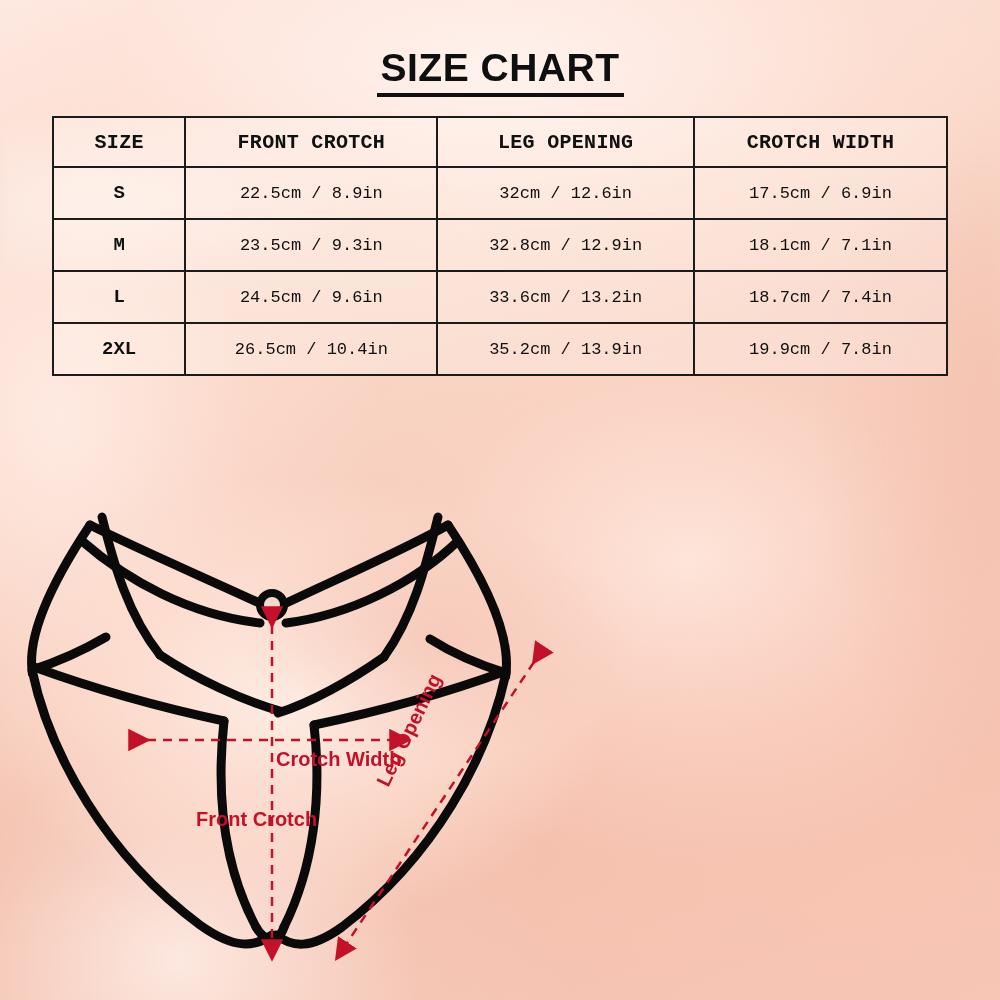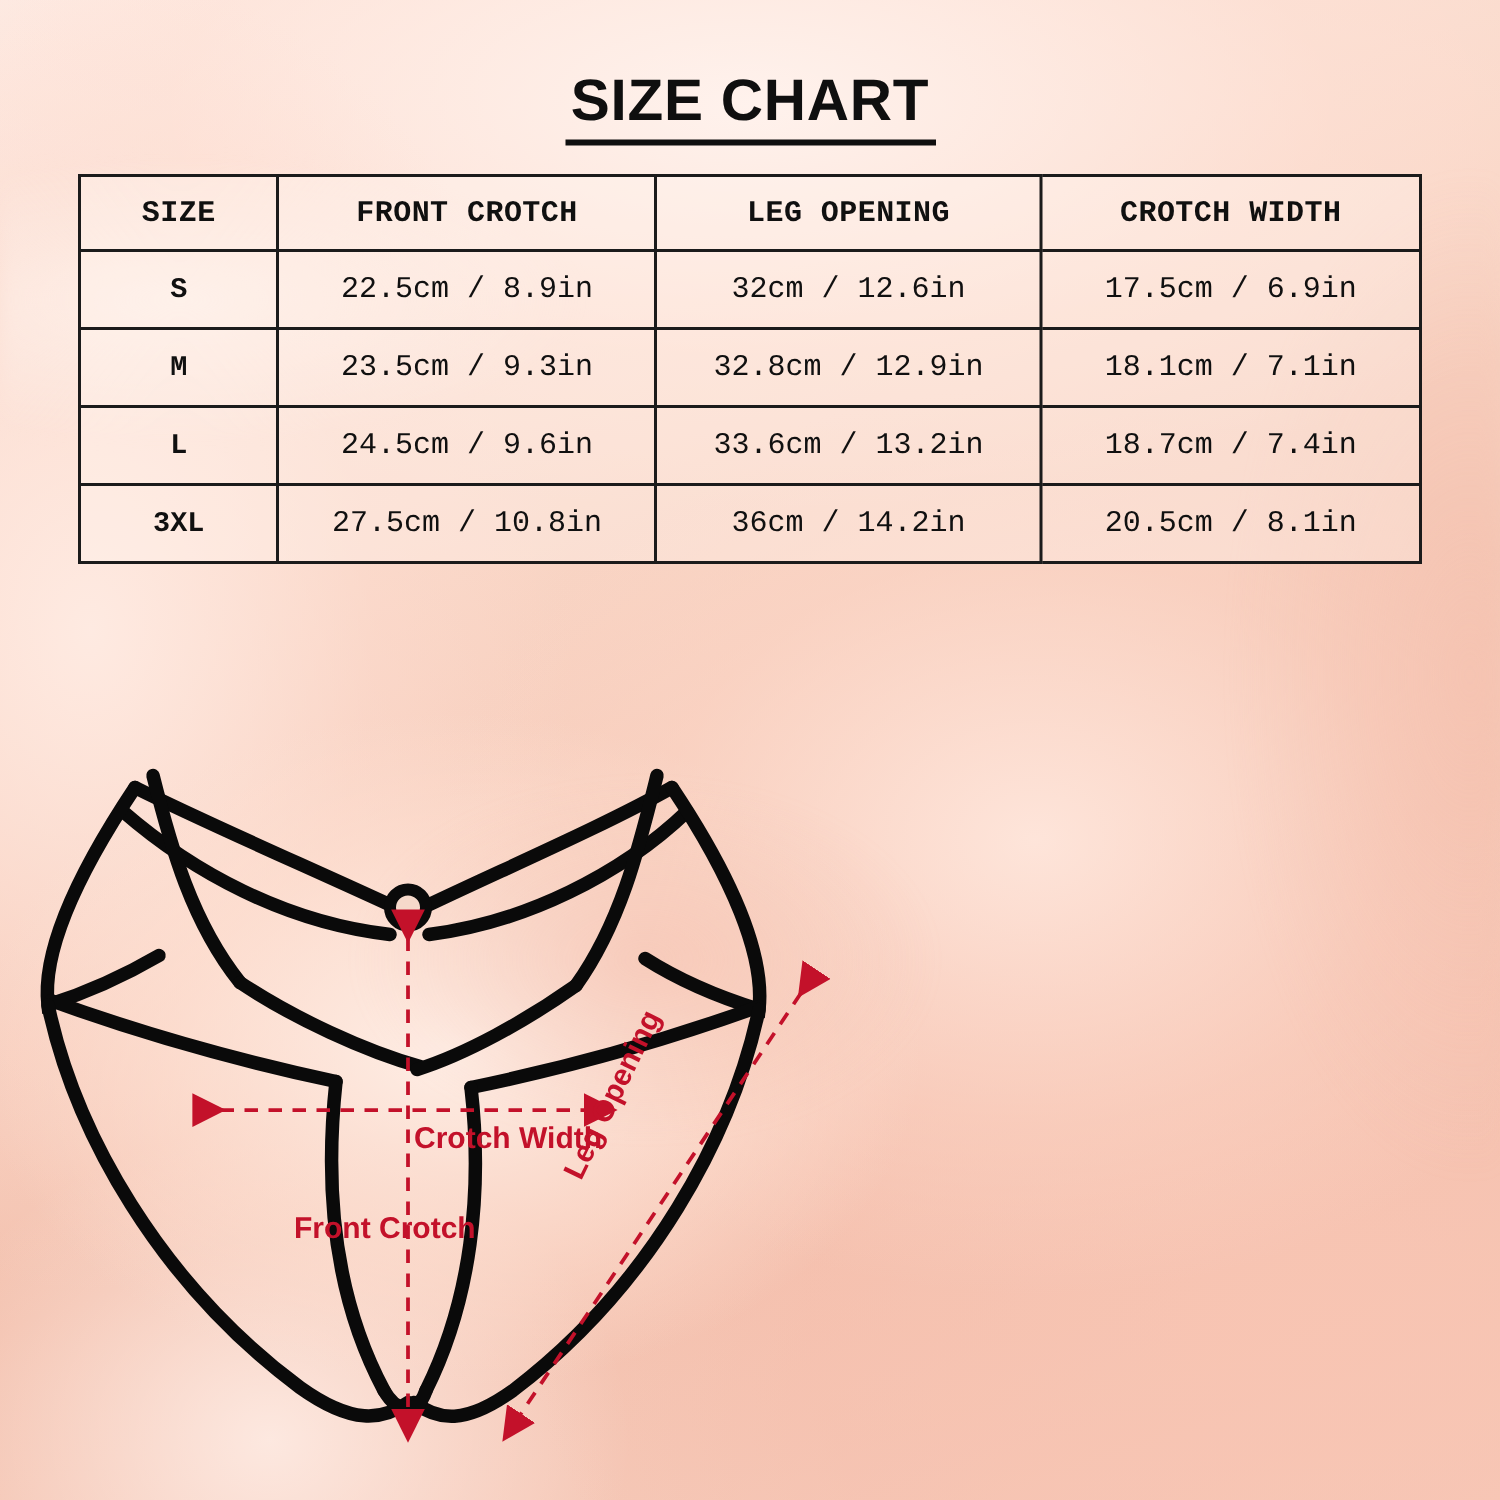--- a/index.html
+++ b/index.html
@@ -80,21 +80,21 @@
     font-family: Liberation Mono, monospace;
   }
   table.size-chart th {
     height: 46px;
     font-size: 20px;
     font-weight: bold;
     letter-spacing: 0.3px;
   }
   table.size-chart td {
     height: 48px;
-    font-size: 20px;
+    font-size: 17px;
   }
   table.size-chart td.size-cell {
     font-weight: bold;
     font-size: 19px;
   }
   col.c1 { width: 14.8%; }
   col.c2 { width: 28.2%; }
   col.c3 { width: 28.7%; }
   col.c4 { width: 28.3%; }
 
@@ -177,24 +177,24 @@
           <td>32.8cm / 12.9in</td>
           <td>18.1cm / 7.1in</td>
         </tr>
         <tr>
           <td class="size-cell">L</td>
           <td>24.5cm / 9.6in</td>
           <td>33.6cm / 13.2in</td>
           <td>18.7cm / 7.4in</td>
         </tr>
         <tr>
-          <td class="size-cell">3XL</td>
-          <td>27.5cm / 10.8in</td>
-          <td>36cm / 14.2in</td>
-          <td>20.5cm /  8.1in</td>
+          <td class="size-cell">2XL</td>
+          <td>26.5cm / 10.4in</td>
+          <td>35.2cm / 13.9in</td>
+          <td>19.9cm / 7.8in</td>
         </tr>
       </tbody>
     </table>
   </div>
 
 
   <svg class="product" viewBox="0 0 560 480">
     <g fill="none" stroke="#0a0a0a" stroke-width="9" stroke-linecap="round">
 
       <path d="M80,30 C130,55 200,85 258,112"></path>

